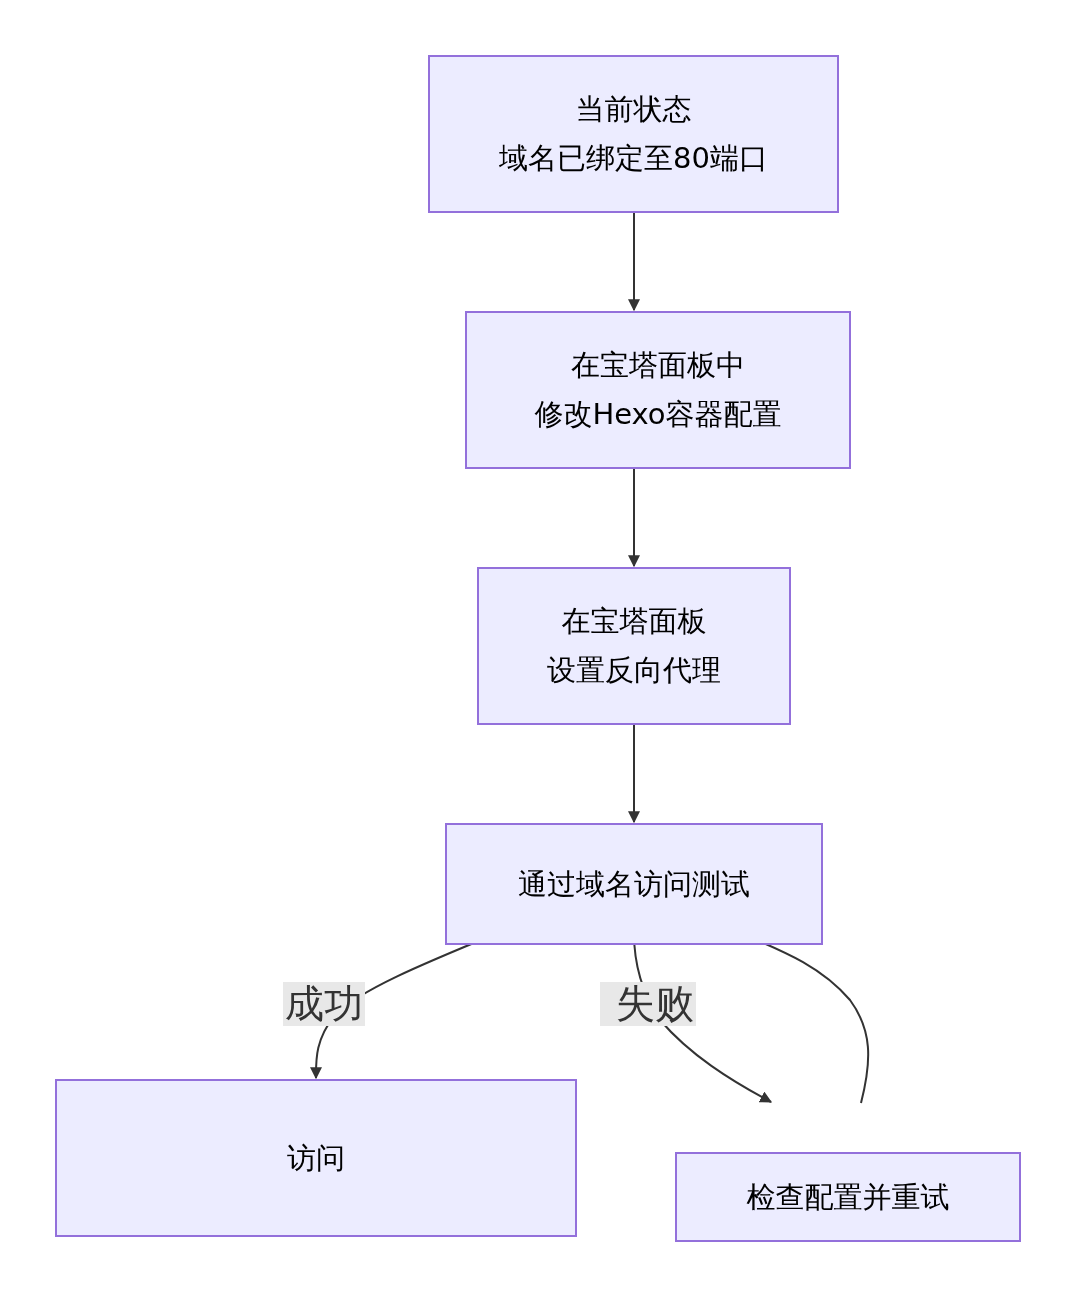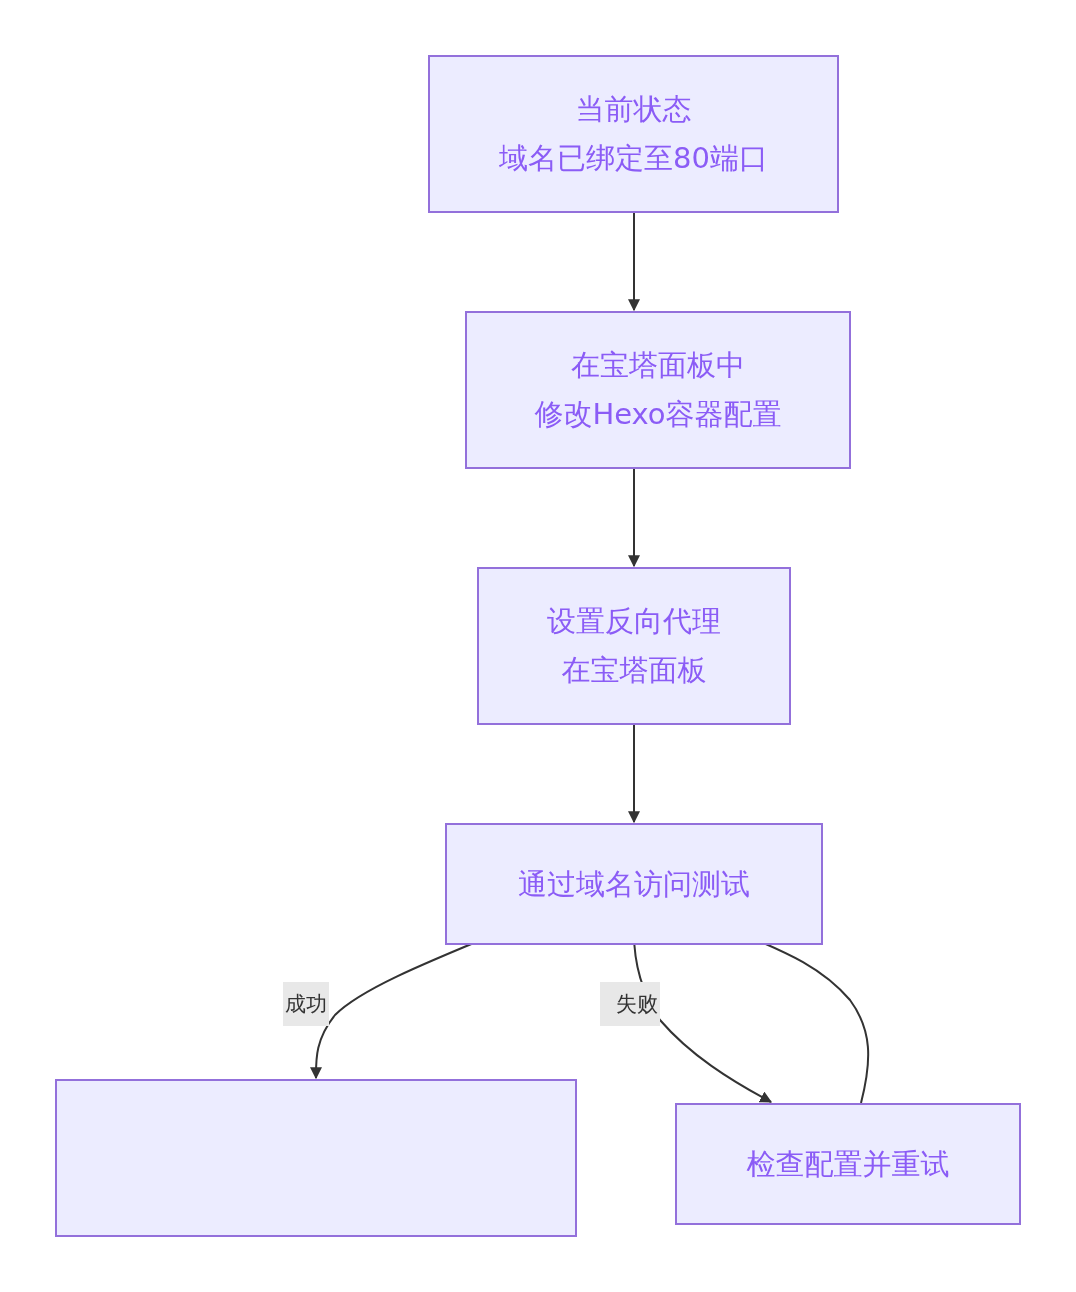--- a/index.html
+++ b/index.html
@@ -1,20 +1,20 @@
 <!DOCTYPE html>
 <html><head>
 <meta charset="utf-8">
 <style>
   html, body { margin:0; padding:0; background:#ffffff; }
   body { width:1076px; height:1292px; position:relative; overflow:hidden; font-family:"DejaVu Sans", sans-serif; }
   svg { position:absolute; left:0; top:0; }
-  .node { position:absolute; box-sizing:border-box; background:#ececff; border:2px solid #9370db; display:flex; align-items:center; justify-content:center; text-align:center; color:#8b5cf6; font-size:29px; line-height:49px; }
+  .node { position:absolute; box-sizing:border-box; background:#ececff; border:2px solid #9370db; display:flex; align-items:center; justify-content:center; text-align:center; color:#000000; font-size:29px; line-height:49px; }
   .node .inner { display:block; }
-  .edge-label { position:absolute; background:#e8e8e8; color:#333333; font-size:21px; line-height:44px; padding:0 2px; }
+  .edge-label { position:absolute; background:#e8e8e8; color:#333333; font-size:39px; line-height:44px; padding:0 2px; }
   .party { display:inline-block; width:36px; height:36px; vertical-align:-6px; margin-right:12px; }
 </style>
 </head>
 <body>
 
 <svg width="1076" height="1292">
   <defs>
     <marker id="arrow" viewBox="0 0 10 10" refX="9" refY="5" markerWidth="6" markerHeight="6" orient="auto">
       <path d="M0,0 L10,5 L0,10 z" fill="#333333"></path>
     </marker>
@@ -36,36 +36,37 @@
 
 <div class="node" style="left:465px;top:311px;width:386px;height:158px;">
   <div class="inner">
     <div>在宝塔面板中</div>
     <div>修改Hexo容器配置</div>
   </div>
 </div>
 
 <div class="node" style="left:477px;top:567px;width:314px;height:158px;">
   <div class="inner">
+    <div>在宝塔面板</div>
     <div>设置反向代理</div>
-    <div>在宝塔面板</div>
   </div>
 </div>
 
 <div class="node" style="left:445px;top:823px;width:378px;height:122px;">
   <div class="inner">
     <div>通过域名访问测试</div>
   </div>
 </div>
 
 <div class="node" style="left:55px;top:1079px;width:522px;height:158px;">
   <div class="inner">
+    <div>访问</div>
   </div>
 </div>
 
-<div class="node" style="left:675px;top:1103px;width:346px;height:122px;">
+<div class="node" style="left:675px;top:1152px;width:346px;height:90px;">
   <div class="inner">
     <div>检查配置并重试</div>
   </div>
 </div>
 
 <div class="edge-label" style="left:283px;top:982px;">成功</div>
 <div class="edge-label" style="left:600px;top:982px;padding-left:16px;">失败</div>
 
 </body></html>

